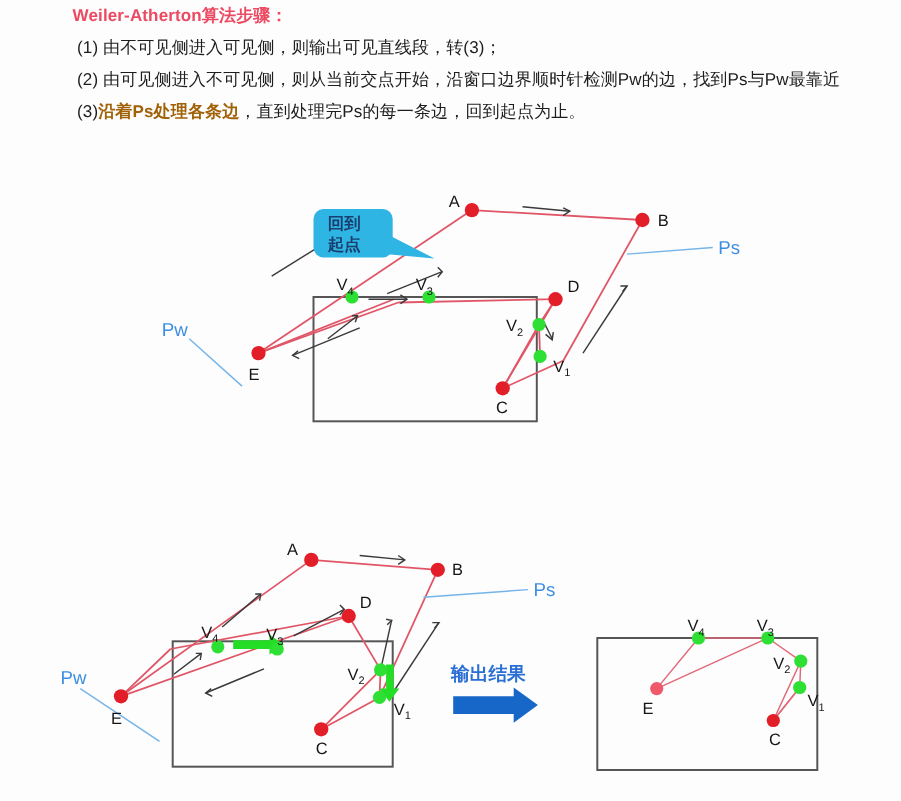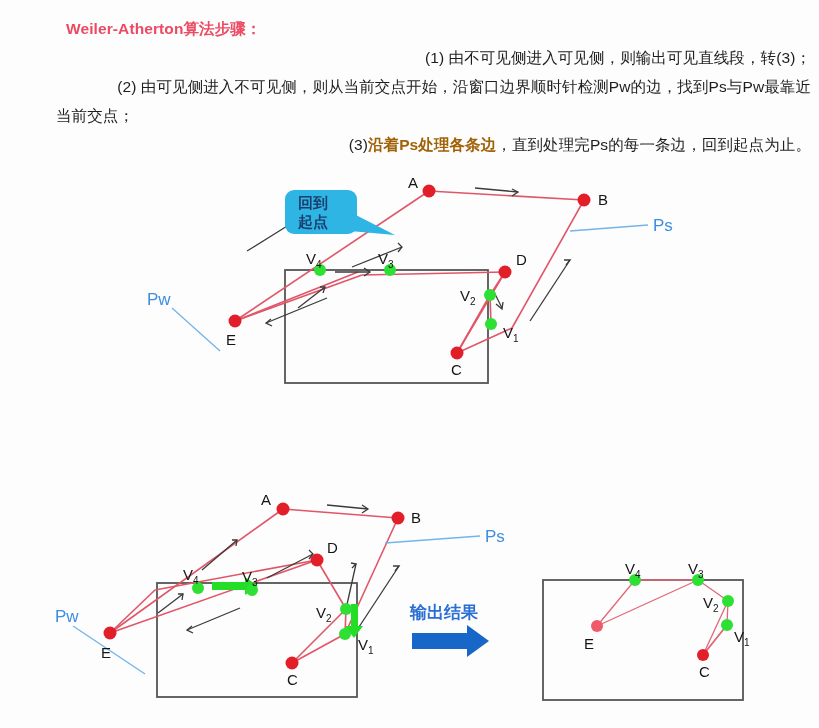--- a/index.html
+++ b/index.html
@@ -14,37 +14,37 @@
     background: #fdfdfe;
     overflow: hidden;
     font-family: "Liberation Sans", "DejaVu Sans", sans-serif;
   }
   
   .text-block {
     position: absolute;
     left: 0px;
     top: 0px;
     width: 819px;
-    padding: 14px 8px 0 8px;
+    padding: 0 8px 0 8px;
     box-sizing: border-box;
   }
   .line {
     font-size: 15.5px;
     line-height: 29px;
     color: #1d1d1d;
     white-space: nowrap;
     letter-spacing: 0.1px;
   }
   .title-line {
     color: #ec4a62;
     font-weight: bold;
     font-size: 15.5px;
     padding-left: 58px;
   }
-  .indent1 { padding-left: 62px; text-align: right; }
+  .indent1 { padding-left: 62px; }
   .indent0 { padding-left: 48px; }
   .blue-bold {
     color: #a16207;
     font-weight: bold;
   }
   
   .figure {
     position: absolute;
   }
   svg { display: block; overflow: visible; }
@@ -106,21 +106,20 @@
 </style>
 </head>
 <body>
 
 <div id="page">
 
   <div class="text-block">
     <div class="line title-line">Weiler-Atherton算法步骤：</div>
     <div class="line indent1">(1) 由不可见侧进入可见侧，则输出可见直线段，转(3)；</div>
     <div class="line indent1">(2) 由可见侧进入不可见侧，则从当前交点开始，沿窗口边界顺时针检测Pw的边，找到Ps与Pw最靠近</div>
-    <div class="line indent0">当前交点；</div>
     <div class="line indent1"><span>(3)</span><span class="blue-bold">沿着Ps处理各条边</span><span>，直到处理完Ps的每一条边，回到起点为止。</span></div>
   </div>
 
   <div class="figure" style="left:150px; top:175px;">
     <svg width="520" height="220" viewBox="0 0 520 220">
 
       <rect class="win-rect" x="135" y="95" width="203" height="113"></rect>
 
       <g>
         <path class="poly-edge" d="M 279 16 L 434 25"></path>

